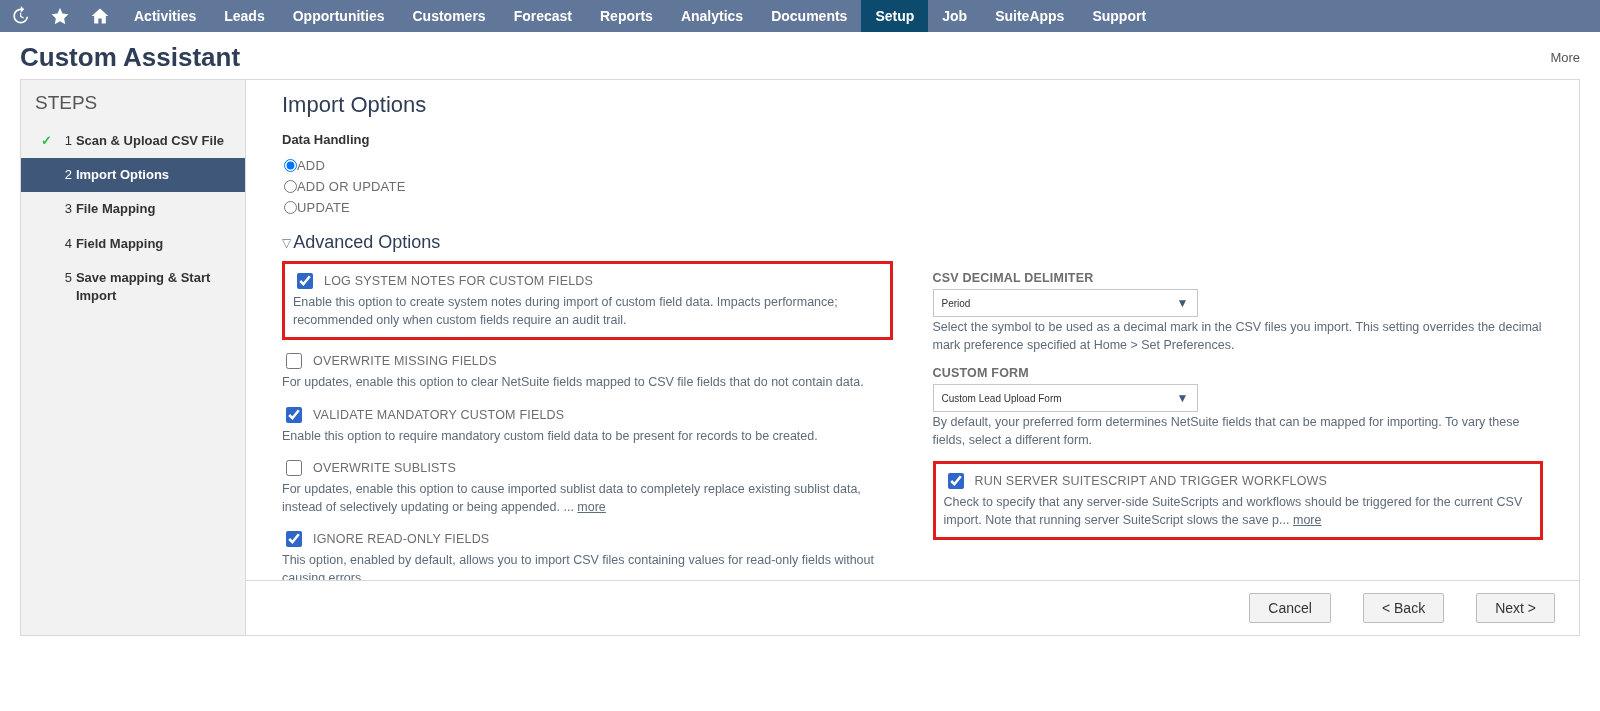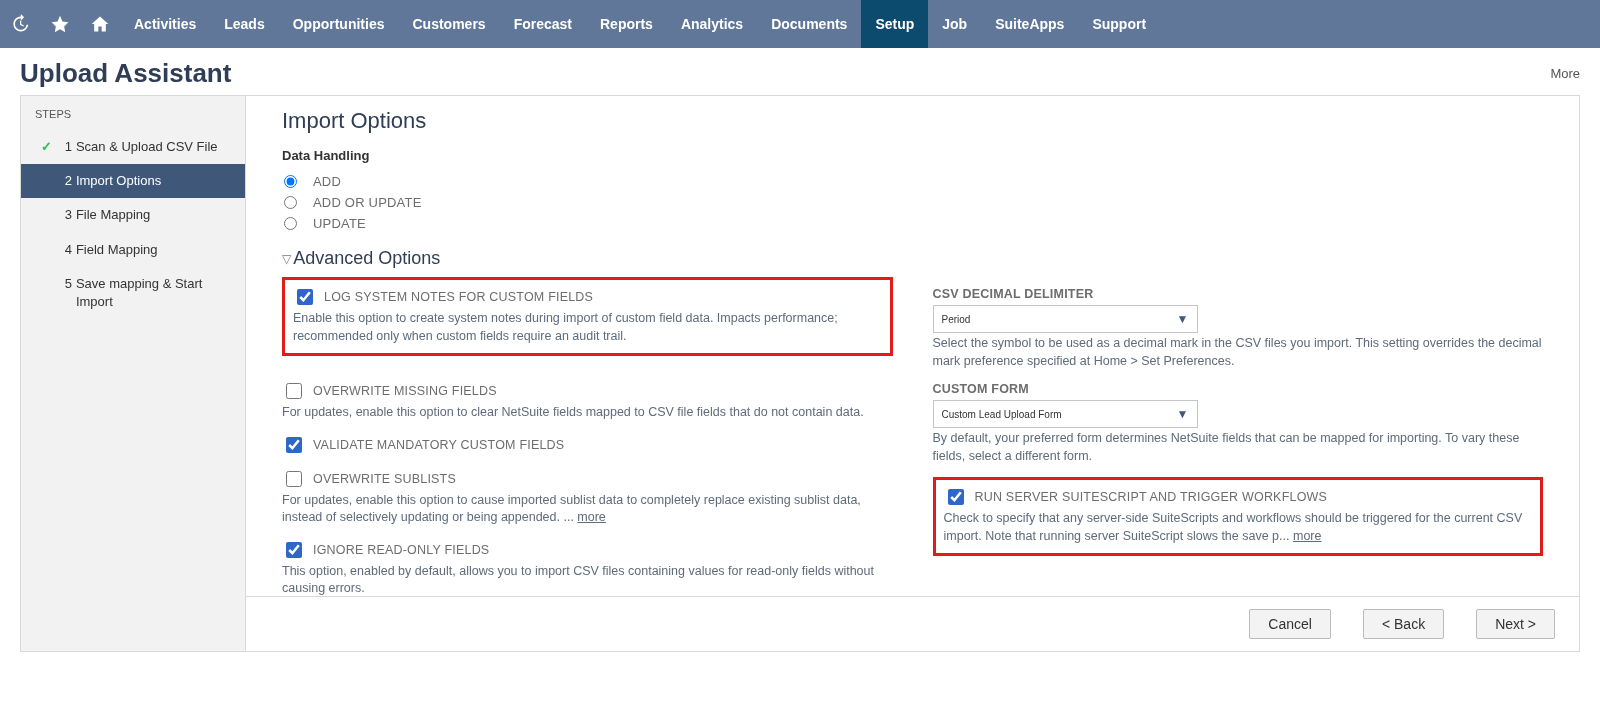--- a/index.html
+++ b/index.html
@@ -1,65 +1,65 @@
 <!DOCTYPE html>
 <html><head>
 <meta charset="utf-8">
 <style>
   * { box-sizing: border-box; }
   body { margin: 0; font-family: Arial, Helvetica, sans-serif; font-size: 13px; color: #333; background: #fff; }
 
   
-  .topnav { display: flex; align-items: center; background: #607799; color: #fff; height: 48px; }
+  .topnav { display: flex; align-items: center; background: #607799; color: #fff; height: 32px; }
   .topnav .icon-btn { width: 40px; height: 40px; display: flex; align-items: center; justify-content: center; cursor: pointer; }
   .topnav .icon-btn svg { fill: #fff; }
   .topnav .menu { display: flex; height: 100%; }
   .topnav .menu-item { display: flex; align-items: center; padding: 0 14px; font-weight: 700; font-size: 14px; cursor: pointer; }
   .topnav .menu-item.active { background: #0c4a6e; }
 
   .page-header { display: flex; align-items: center; justify-content: space-between; padding: 10px 20px 6px 20px; }
   .page-header h1 { margin: 0; font-size: 26px; font-weight: 700; color: #2f3e56; }
   .more-link { color: #555; cursor: pointer; }
 
   .main { display: flex; border: 1px solid #d9d9d9; margin: 0 20px 30px 20px; }
 
   
   .sidebar { width: 225px; background: #f2f2f2; border-right: 1px solid #d9d9d9; padding: 12px 0 20px 0; }
-  .sidebar .steps-title { padding: 0 14px 10px 14px; color: #555; font-size: 11px; }
+  .sidebar .steps-title { padding: 0 14px 10px 14px; color: #555; font-size: 19px; }
   .sidebar .step { display:flex; align-items:flex-start; padding: 8px 14px 8px 20px; color: #333; line-height: 1.4; cursor: pointer; }
   .sidebar .step .num { width: 14px; text-align:right; margin-right: 4px; color:#333; }
   .sidebar .step .chk { color: #2abf4e; font-weight:700; margin-right:6px; }
   .sidebar .step.active { background: #3f5779; color: #fff; }
   .sidebar .step.active .num { color:#fff; }
-  .sidebar .step .label { flex:1; }
+  .sidebar .step .label { flex:1;font-weight:bold; }
 
   
   .content-wrap { flex:1; display:flex; flex-direction:column; }
   .content-scroll { position:relative; flex:1; overflow:hidden; }
   .content { padding: 12px 36px 20px 36px; height: 500px; overflow-y: auto; }
   .content-title { color:#2f3e56; font-size:22px; font-weight:400; margin: 0 0 14px 0; }
   .section-label { font-weight:700; color:#333; margin-bottom:8px; }
-  .radio-row { display:flex; gap:16px; padding:3px 0 3px 2px; color:#6d6d6d; font-size:13px; }
+  .radio-row { display:flex; gap:0; padding:3px 0 3px 2px; color:#6d6d6d; font-size:13px; }
   .radio-row input[type=radio] { margin:0; }
   .radio-row span { letter-spacing:.2px; }
 
   .adv-header { margin-top:14px; color:#2f3e56; font-size:18px; display:flex; align-items:center; gap:2px; cursor:pointer; }
   .adv-header .caret { font-size:12px; color:#6d7b91; }
 
   .two-col { display:flex; gap:40px; margin-top:4px; }
   .col { flex:1; min-width:0; }
 
   .field { margin: 8px 0 12px 0; }
   .field .head { display:flex; align-items:center; gap:8px; }
   .field .head label { color:#6d6d6d; font-size:12.5px; letter-spacing:.2px; }
   .field .help { color:#5e6b7a; font-size:12.5px; line-height:1.4; margin-top:2px; }
   .field .help a.more { text-decoration: underline; color:#5e6b7a; cursor:pointer; }
   .field input[type=checkbox] { width:16px; height:16px; accent-color:#2f66c9; }
 
-  .box-highlight { border: 3px solid #e21b1b; padding: 6px 8px 8px 8px; margin: 4px 0 24px 0; }
+  .box-highlight { border: 3px solid #e21b1b; padding: 6px 8px 8px 8px; margin: 4px 0 10px 0; }
 
   .dropdown-label { color:#6d6d6d; font-size:12.5px; margin-bottom:4px; letter-spacing:.2px;font-weight:bold; }
   .dropdown { border:1px solid #c6c6c6; background:#fff; height:28px; display:flex; align-items:center; justify-content:space-between; padding:0 8px; width:265px; cursor:pointer; position:relative; }
   .dropdown .val { color:#333; font-size:10px; }
   .dropdown .dd-caret { color:#3f5779; font-size:12px; }
 
   .footer { border-top:1px solid #d9d9d9; padding:12px 24px; display:flex; justify-content:flex-end; gap:32px; }
   .btn { border:1px solid #bcbcbc; background:#f3f3f3; padding:6px 18px; font-size:14px; color:#333; cursor:pointer; border-radius:2px; }
 
   .content::-webkit-scrollbar { width:15px; }
@@ -95,21 +95,21 @@
       <div class="menu-item">Analytics</div>
       <div class="menu-item">Documents</div>
       <div class="menu-item active">Setup</div>
       <div class="menu-item">Job</div>
       <div class="menu-item">SuiteApps</div>
       <div class="menu-item">Support</div>
     </div>
 </div>
 
 <div class="page-header">
-  <h1>Upload Assistant</h1>
+  <h1>Custom Assistant</h1>
   <span class="more-link">More</span>
 </div>
 
 <div class="main">
 
   <div class="sidebar">
     <div class="steps-title">STEPS</div>
     <div id="steps-list">
         <div class="step">
           <span class="chk">✓</span>
@@ -185,20 +185,21 @@
                 <label for="cb2">OVERWRITE MISSING FIELDS</label>
               </div>
               <div class="help">For updates, enable this option to clear NetSuite fields mapped to CSV file fields that do not contain data.</div>
             </div>
 
             <div class="field">
               <div class="head">
                 <input type="checkbox" id="cb3" checked="" style="">
                 <label for="cb3">VALIDATE MANDATORY CUSTOM FIELDS</label>
               </div>
+              <div class="help">Enable this option to require mandatory custom field data to be present for records to be created.</div>
             </div>
 
             <div class="field">
               <div class="head">
                 <input type="checkbox" id="cb4" style="">
                 <label for="cb4">OVERWRITE SUBLISTS</label>
               </div>
               <div class="help"><span>For updates, enable this option to cause imported sublist data to completely replace existing sublist data, instead of selectively updating or being appended. ... </span><a class="more">more</a></div>
             </div>
 

